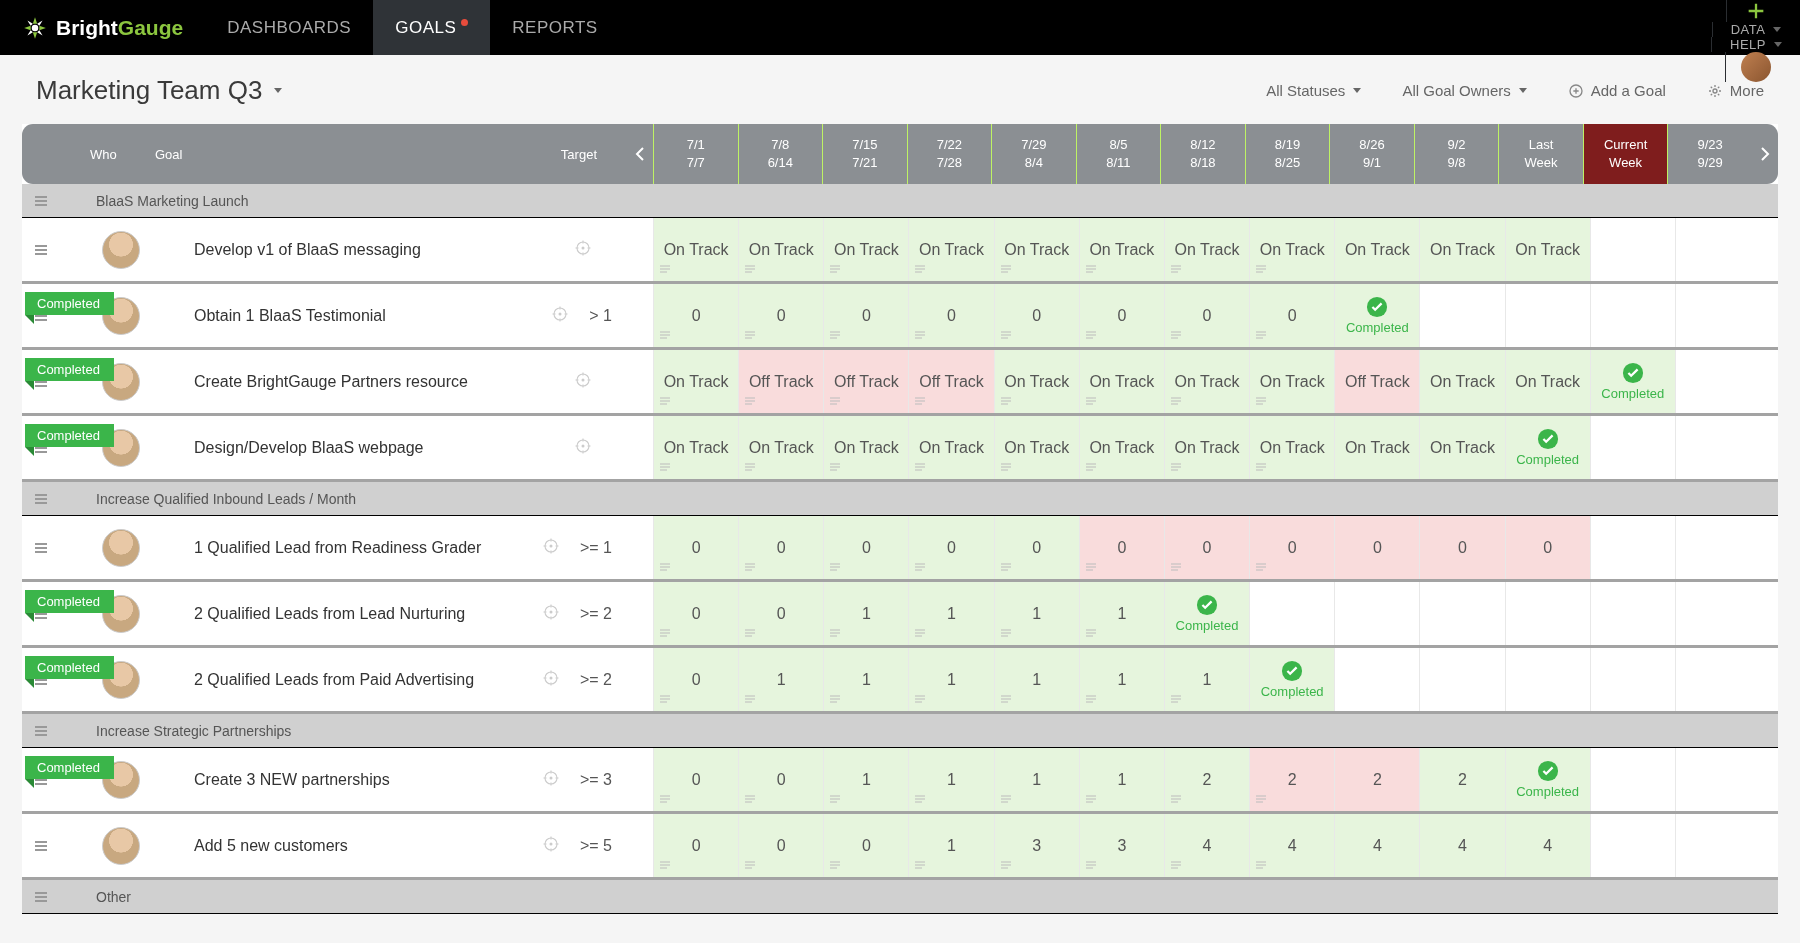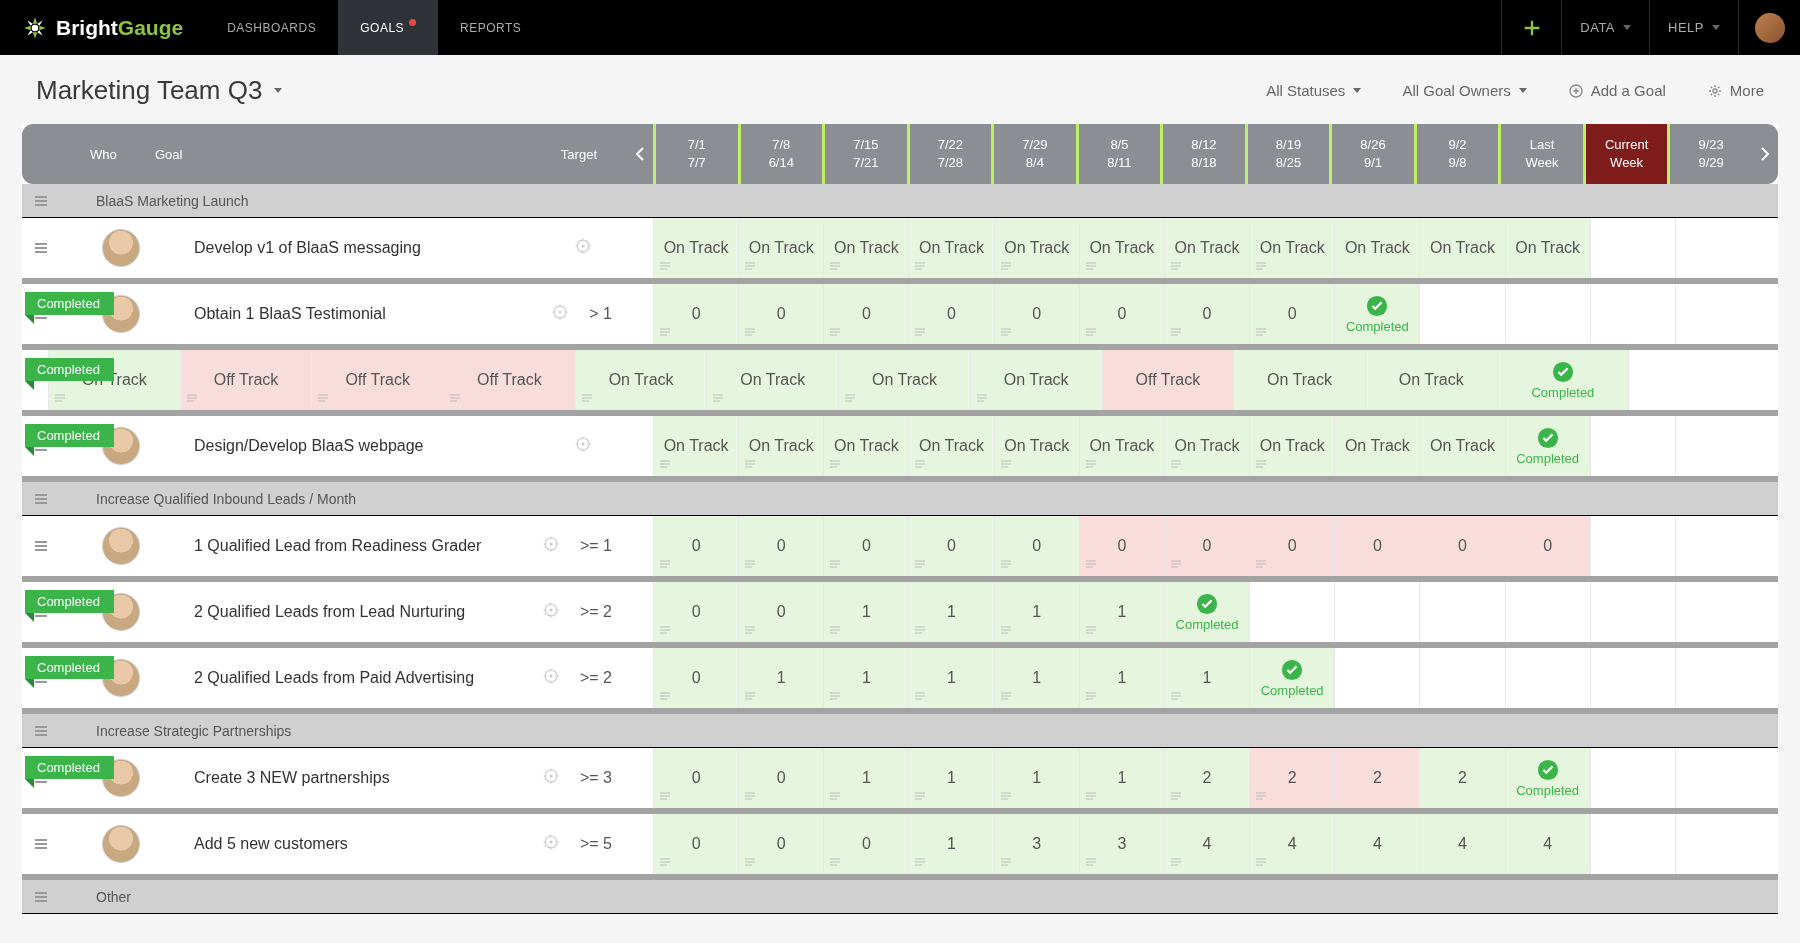--- a/index.html
+++ b/index.html
@@ -3,24 +3,24 @@
 <meta charset="utf-8">
 <style>
 * { margin: 0; padding: 0; box-sizing: border-box; }
 body { font-family: -apple-system, "Helvetica Neue", Helvetica, Arial, sans-serif; font-size: 14px; color: #333; background: #f5f5f5; width: 1800px; }
 .topbar { background: #000000; height: 55px; display: flex; align-items: center; color: #aaa; }
 .logo { display: flex; align-items: center; padding: 0 22px; }
 .logo-icon { width: 26px; height: 26px; margin-right: 8px; }
 .logo-text { color: #fff; font-weight: 700; font-size: 21px; letter-spacing: 0px; }
 .logo-accent { color: #8cc63f; }
 .nav-items { display: flex; height: 100%; }
-.nav-item { padding: 4px 22px; height: 100%; display: flex; align-items: center; font-size: 12px; letter-spacing: 0.5px; cursor: pointer; position: relative; }
+.nav-item { padding: 4px 22px; height: 100%; display: flex; align-items: center; font-size: 17px; letter-spacing: 0.5px; cursor: pointer; position: relative; }
 .nav-item.active { background: #2f3337; color: #fff; }
 .nav-dot { width: 7px; height: 7px; background: #e74c3c; border-radius: 50%; margin-left: 5px; margin-top: -10px; }
-.topbar-right { margin-left: auto; display: flex; align-items: center; height: 100%; }
+.topbar-right { margin-left: auto; display: flex; align-items: center; height: 100%; flex-direction: column; }
 .top-plus { width: 60px; height: 100%; display: flex; align-items: center; justify-content: center; border-left: 1px solid #2a2d31; cursor: pointer; }
 .top-plus svg { width: 22px; height: 22px; }
 .top-drop { padding: 0 18px; height: 100%; display: flex; align-items: center; font-size: 13px; letter-spacing: 0.5px; border-left: 1px solid #2a2d31; cursor: pointer; }
 .top-drop .caret { margin-left: 8px; }
 .avatar-wrap { width: 62px; height: 100%; display: flex; align-items: center; justify-content: center; border-left: 1px solid #2a2d31; cursor: pointer; }
 .avatar-img { width: 30px; height: 30px; border-radius: 50%; background: linear-gradient(135deg, #c08050, #8a5530); }
 .caret { display: inline-block; width: 0; height: 0; border-left: 4px solid transparent; border-right: 4px solid transparent; border-top: 5px solid #666; }
 .subhead { display: flex; align-items: center; padding: 20px 36px 18px; background: #f5f5f5; }
 .board-title { font-size: 26px; font-weight: 400; color: #3a3a3a; display: flex; align-items: center; cursor: pointer; }
 .board-title .caret { margin-left: 12px; border-top-color: #666; }
@@ -30,27 +30,27 @@
 .sub-action { display: flex; align-items: center; cursor: pointer; color: #666; }
 .sub-action .ic { margin-right: 7px; }
 .table-wrap { margin: 0 22px 22px; background: #fff; }
 .thead-row { background: #8b8f93; color: #fff; display: flex; height: 60px; font-size: 13px; position: relative; border-radius: 11px; }
 .col-left { width: 605px; display: flex; align-items: center; padding-left: 68px; flex-shrink: 0; }
 .col-left .who { width: 65px; }
 .col-left .goal { flex: 1; }
 .col-target { width: 110px; text-align: right; padding-right: 30px; display: flex; align-items: center; justify-content: flex-end; }
 .nav-arrow { width: 26px; display: flex; align-items: center; justify-content: center; cursor: pointer; color: #fff; font-size: 18px; flex-shrink: 0; }
 .week-cols { display: flex; flex: 1; }
-.week-col { flex: 1; display: flex; flex-direction: column; align-items: center; justify-content: center; border-left: 3px solid #bef264; font-size: 13px; line-height: 1.4; }
+.week-col { flex: 1; display: flex; flex-direction: column; align-items: center; justify-content: center; border-left: 1px solid #bef264; font-size: 13px; line-height: 1.4; }
 .week-col.current { background: #7f1d1d; }
 .section-row { background: #d0d0d0; display: flex; align-items: center; height: 34px; font-size: 14px; color: #555; border-bottom: 1px solid #000000; }
 .drag-handle { width: 38px; display: flex; justify-content: center; color: #888; cursor: grab; }
 .drag-handle svg { width: 14px; height: 12px; }
 .section-title { padding-left: 36px; }
-.goal-row { display: flex; border-bottom: 6px solid #a3a3a3; height: 66px; position: relative; }
+.goal-row { display: flex; border-bottom: 3px solid #a3a3a3; height: 66px; position: relative; }
 .goal-left { width: 605px; display: flex; align-items: center; flex-shrink: 0; padding-left: 0; }
 .goal-who { width: 90px; display: flex; align-items: center; justify-content: flex-end; padding-right: 10px; }
 .goal-who .av { width: 38px; height: 38px; border-radius: 50%; background: #d8b896; border: 1px solid #ccc; background-image: radial-gradient(circle at 50% 35%, #e8c8a6 40%, #c8a880 41%); }
 .goal-title-cell { flex: 1; padding-left: 44px; font-size: 16px; color: #333; }
 .goal-target-cell { width: 110px; display: flex; align-items: center; justify-content: flex-end; padding-right: 15px; font-size: 16px; color: #555; }
 .target-icon { margin-right: 20px; color: #bbb; }
 .week-cells { display: flex; flex: 1; margin-left: 26px; }
 .wc { flex: 1; border-left: 1px solid #e8e8e8; display: flex; align-items: center; justify-content: center; position: relative; font-size: 16px; color: #555; }
 .wc.g { background: #e6f5dd; }
 .wc.r { background: #f9dcdc; }
@@ -402,20 +402,39 @@
             <span></span>
           </div>
           <div class="wc e">
             <span></span>
           </div>
         </div>
         <div class="rownav-arrow-r"></div>
       </div>
       <div class="goal-row">
         <div class="completed-badge">Completed</div>
+        <div class="goal-left">
+          <div class="drag-handle">
+            <svg viewBox="0 0 14 12">
+              <path d="M1 2h12M1 6h12M1 10h12" stroke="#999" stroke-width="1.8"></path>
+            </svg>
+          </div>
+          <div class="goal-who">
+            <div class="av"></div>
+          </div>
+          <div class="goal-title-cell">Create BrightGauge Partners resource</div>
+          <div class="goal-target-cell">
+            <span class="target-icon"><svg width="18" height="18" viewBox="0 0 24 24">
+                <circle cx="12" cy="12" r="8" fill="none" stroke="#ccc" stroke-width="1.5"></circle>
+                <circle cx="12" cy="12" r="2" fill="#ccc"></circle>
+                <path d="M12 2v4M12 18v4M2 12h4M18 12h4" stroke="#ccc" stroke-width="1.5"></path>
+              </svg></span>
+            <span></span>
+          </div>
+        </div>
         <div class="week-cells">
           <div class="wc g">
             <span>On Track</span>
             <span class="note"><svg viewBox="0 0 10 8">
                 <path d="M0 1h10M0 4h10M0 7h7" stroke="#bbb" stroke-width="1.2"></path>
               </svg></span>
           </div>
           <div class="wc r">
             <span>Off Track</span>
             <span class="note"><svg viewBox="0 0 10 8">

